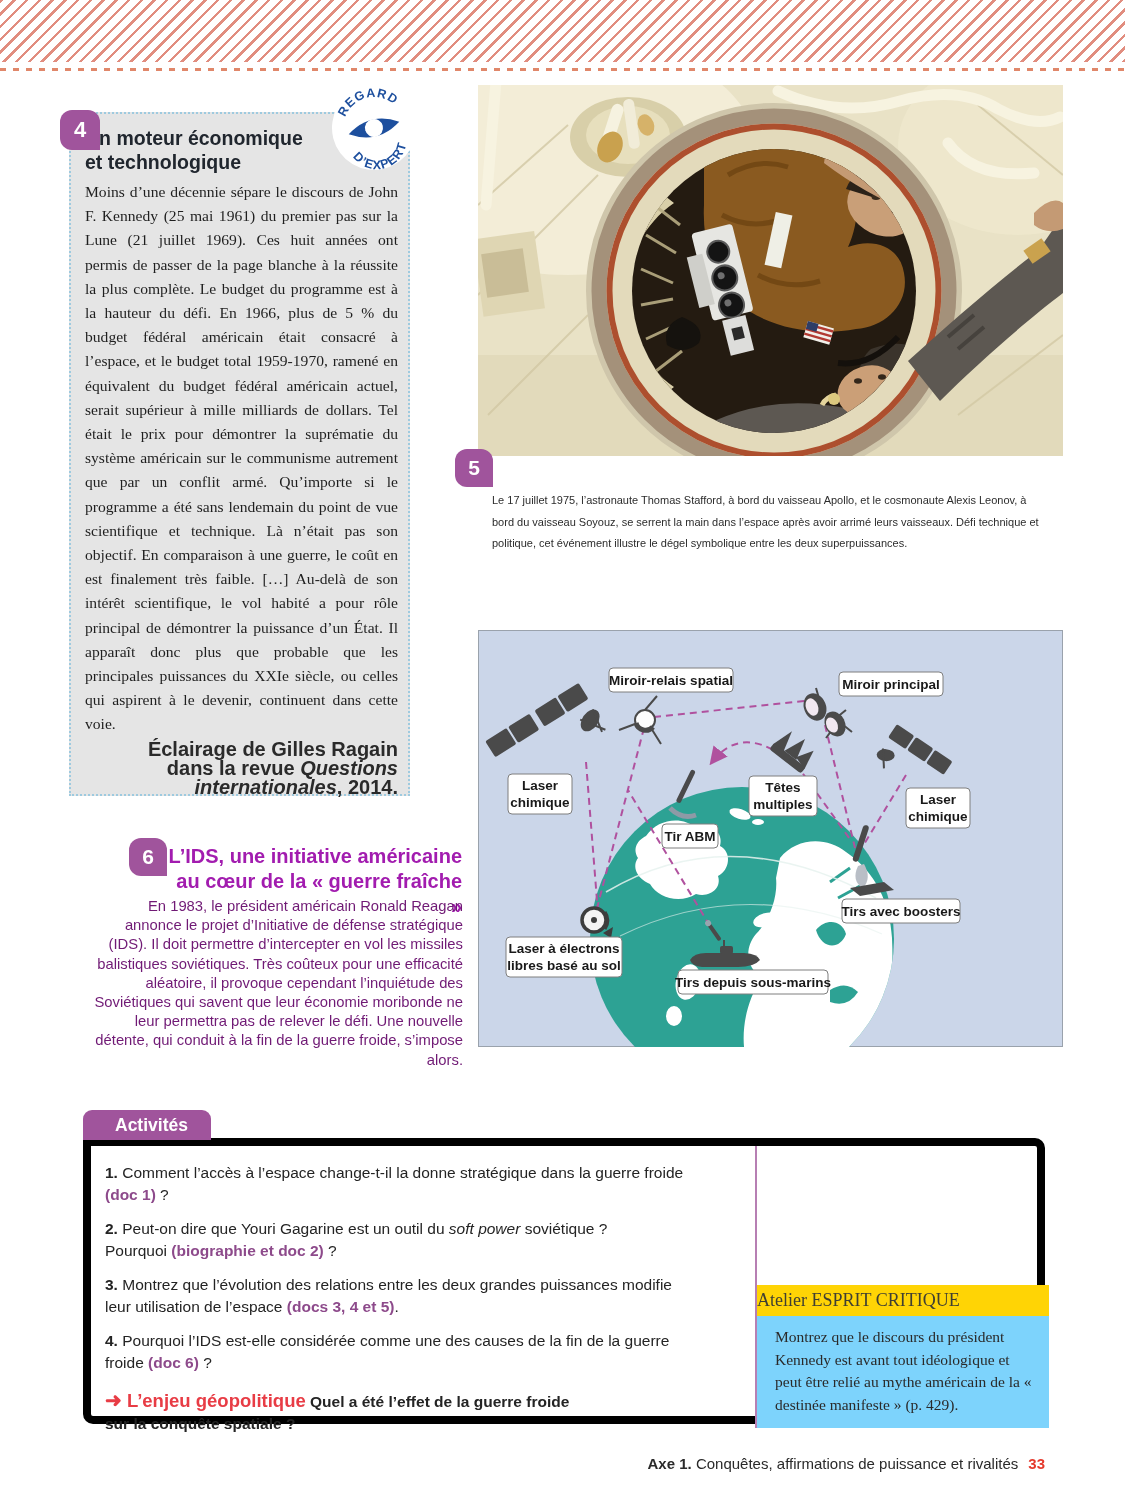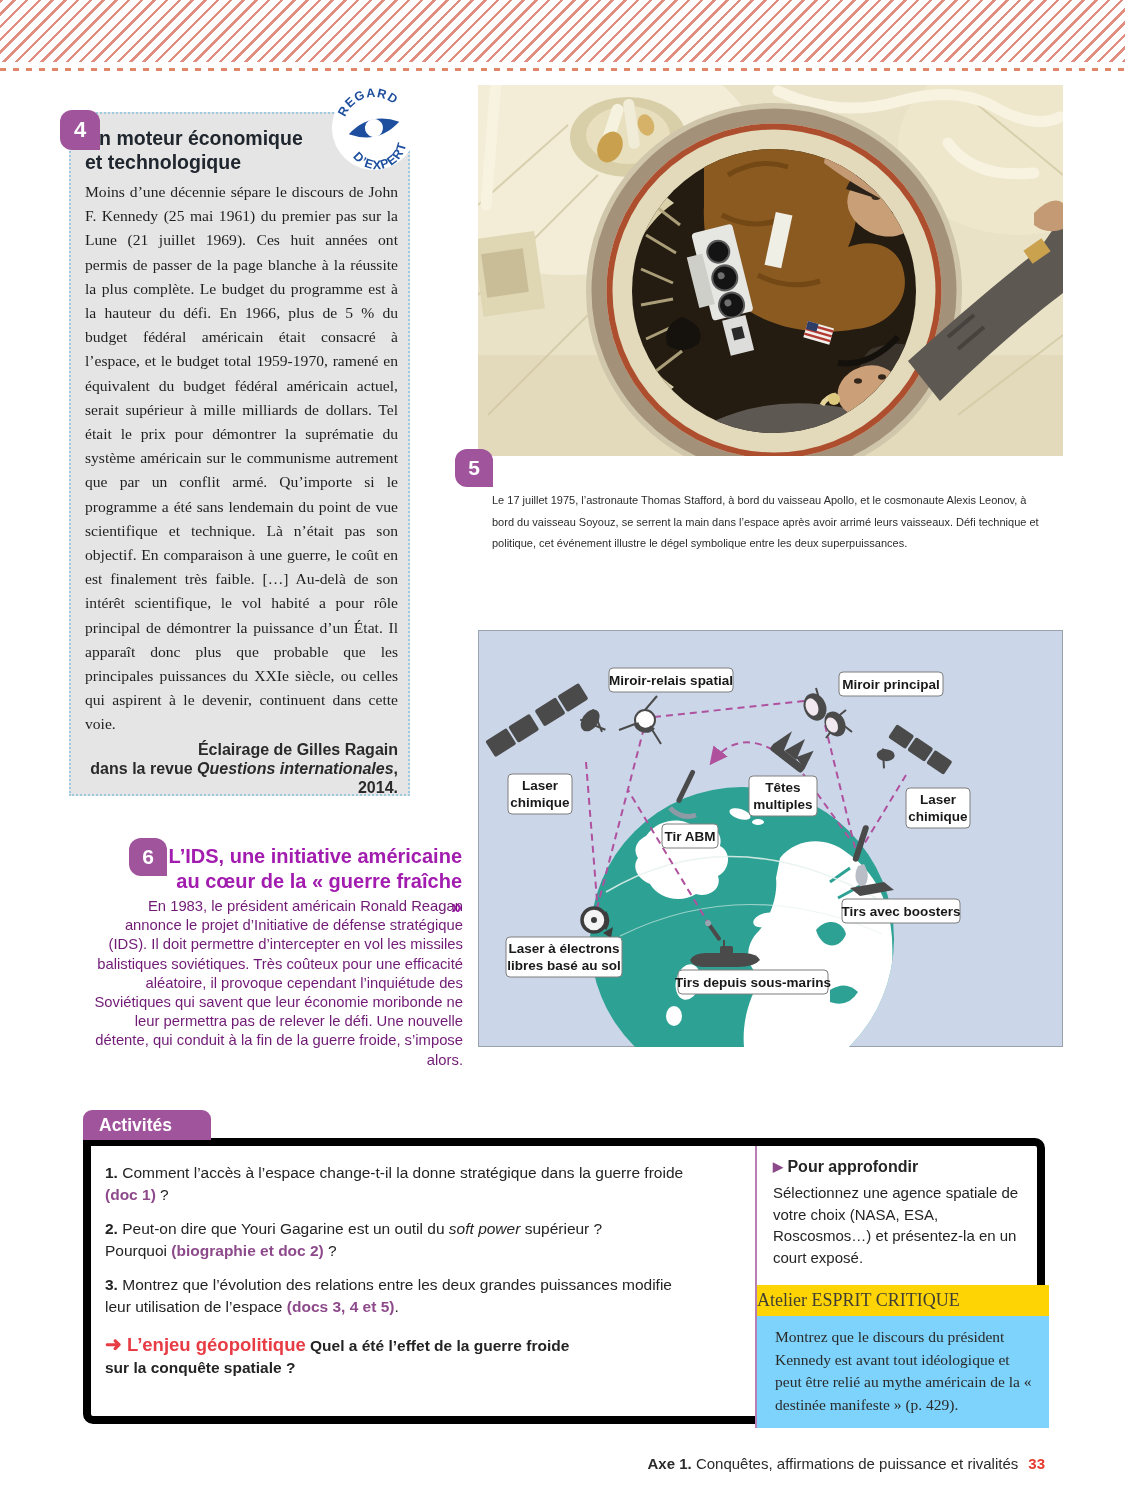--- a/index.html
+++ b/index.html
@@ -20,21 +20,21 @@
 
   
   #doc4-box{position:absolute;left:69px;top:112px;width:341px;height:684px;
             background:#e5e5e5;border:2px dotted #9ecadf;box-sizing:border-box;}
   #doc4-title{position:absolute;left:14px;top:12px;width:250px;
               font-size:19.5px;font-weight:bold;line-height:24px;color:#20262e;}
   #doc4-body{position:absolute;left:14px;top:66px;width:313px;
              font-family:"Liberation Serif",serif;font-size:15.6px;line-height:24.2px;
              text-align:justify;color:#1f1f1f;}
   #doc4-credit{position:absolute;left:14px;top:626px;width:313px;text-align:right;
-               font-size:16px;font-weight:bold;line-height:19px;color:#2a2a2a;}
+               font-size:20px;font-weight:bold;line-height:19px;color:#2a2a2a;}
   #doc4-credit .it{font-style:italic;}
 
   
   #expert-badge{position:absolute;left:330px;top:84px;width:88px;height:88px;z-index:6;}
 
   
   #photo{position:absolute;left:478px;top:85px;width:585px;height:371px;}
   #doc5-title{position:absolute;left:492px;top:458px;font-size:20px;font-weight:bold;color:#20262e;}
   #doc5-caption{position:absolute;left:492px;top:490px;width:548px;
                 font-size:11px;line-height:21.5px;color:#2c2c2c;}
@@ -47,21 +47,21 @@
 
   
   #diagram{position:absolute;left:478px;top:630px;width:585px;height:417px;}
   .lbl{fill:#ffffff;stroke:#7e7e7e;stroke-width:1;}
   .lblt{font-family:"Liberation Sans",sans-serif;font-size:13.5px;font-weight:bold;
         fill:#191919;text-anchor:middle;}
 
   
   #act-tab{position:absolute;left:83px;top:1110px;width:128px;height:30px;background:#a0549c;
            border-radius:9px 9px 0 0;color:#fff;font-weight:bold;font-size:17.5px;
-           display:flex;align-items:center;padding-left:16px;box-sizing:border-box;z-index:4;}
+           display:flex;align-items:center;padding-left:32px;box-sizing:border-box;z-index:4;}
   #act-box{position:absolute;left:83px;top:1138px;width:962px;height:286px;
            border:8px solid #000000;border-radius:0 10px 10px 10px;box-sizing:border-box;background:#fff;}
   #act-left{position:absolute;left:0;top:0;width:664px;height:282px;padding:16px 20px 0 14px;box-sizing:border-box;}
   .q{font-size:15.5px;line-height:21.5px;color:#242424;margin-bottom:13px;}
   .q b{font-weight:bold;}
   .q .ref{color:#8d4a8b;font-weight:bold;}
   .q .it{font-style:italic;}
   #enjeu{font-size:15.5px;line-height:22px;color:#242424;font-weight:bold;margin-top:16px;}
   #enjeu .arrow{color:#e83c45;font-size:20px;font-weight:bold;}
   #enjeu .lbl-red{color:#e83c45;font-size:18.5px;font-weight:bold;}
@@ -421,39 +421,37 @@
   <div id="act-tab">
     <span>Activités</span>
   </div>
   <div id="act-box">
     <div id="act-left">
       <div class="q">
         <b>1.</b><span> Comment l’accès à l’espace change-t-il la donne stratégique dans la guerre froide</span><span class="it"></span><span></span><br>
         <span></span><span class="ref">(doc 1)</span><span> ?</span>
       </div>
       <div class="q">
-        <b>2.</b><span> Peut-on dire que Youri Gagarine est un outil du </span><span class="it">soft power</span><span> supérieur ?</span><br>
+        <b>2.</b><span> Peut-on dire que Youri Gagarine est un outil du </span><span class="it">soft power</span><span> soviétique ?</span><br>
         <span>Pourquoi </span><span class="ref">(biographie et doc 2)</span><span> ?</span>
       </div>
       <div class="q">
         <b>3.</b><span> Montrez que l’évolution des relations entre les deux grandes puissances modifie</span><span class="it"></span><span></span><br>
         <span>leur utilisation de l’espace </span><span class="ref">(docs 3, 4 et 5)</span><span>.</span>
+      </div>
+      <div class="q">
+        <b>4.</b><span> Pourquoi l’IDS est-elle considérée comme une des causes de la fin de la guerre</span><span class="it"></span><span></span><br>
+        <span>froide </span><span class="ref">(doc 6)</span><span> ?</span>
       </div>
       <div id="enjeu">
         <span class="arrow">➜</span><span class="lbl-red"> L’enjeu géopolitique</span><span> Quel a été l’effet de la guerre froide</span><br>
         <span>sur la conquête spatiale ?</span>
       </div>
     </div>
     <div id="act-right">
-      <div id="approf">
-        <div id="approf-title">
-          <span class="tri">▶</span><span> Pour approfondir</span>
-        </div>
-        <div id="approf-text">Sélectionnez une agence spatiale de votre choix (NASA, ESA, Roscosmos…) et présentez-la en un court exposé.</div>
-      </div>
       <div id="atelier-band">Atelier ESPRIT CRITIQUE</div>
       <div id="atelier-body">Montrez que le discours du président Kennedy est avant tout idéologique et peut être relié au mythe américain de la « destinée manifeste » (p. 429).</div>
     </div>
   </div>
 
   <div id="footer">
     <span class="b">Axe 1.</span><span> Conquêtes, affirmations de puissance et rivalités</span><span class="pn">33</span>
   </div>
 
 </div>

